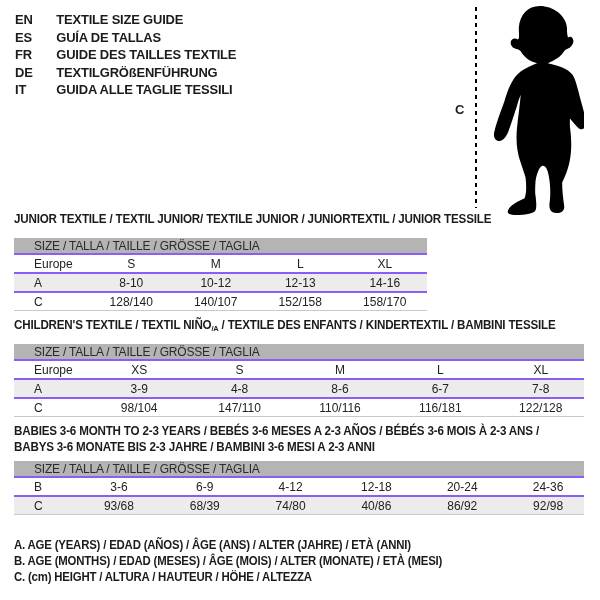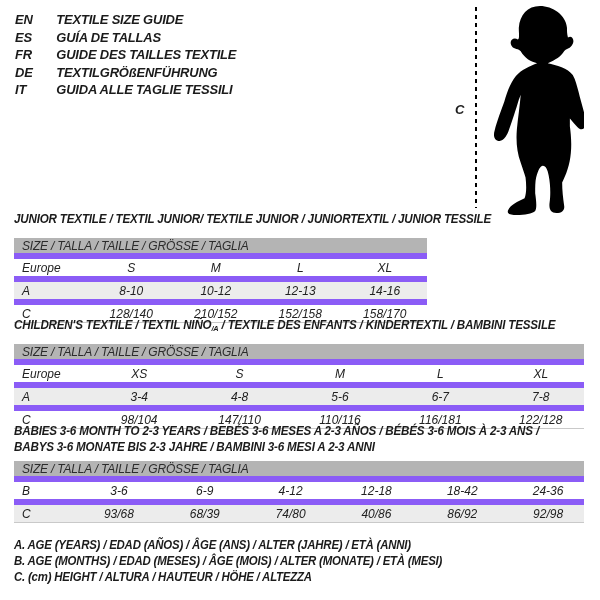--- a/index.html
+++ b/index.html
@@ -1,18 +1,18 @@
 <!DOCTYPE html>
 <html><head>
 <meta charset="utf-8">
 <style>
   html,body{margin:0;padding:0;background:#fff;}
   .canvas{
     position:relative;width:584px;height:600px;background:#ffffff;
-    font-family:"Liberation Sans",sans-serif;color:#1b1b1b;overflow:hidden;font-style:italic;
+    font-family:"Liberation Sans",sans-serif;color:#1b1b1b;overflow:hidden;
   }
   
   .lang-list{position:absolute;left:15px;top:11px;}
   .lang-row{display:flex;font-weight:bold;font-size:13.5px;line-height:17.5px;
     letter-spacing:-0.2px;transform:scaleX(0.96);transform-origin:0 0;white-space:nowrap;}
   .lang-code{width:43px;flex:0 0 auto;}
   
   .dash-line{position:absolute;left:475px;top:7px;width:2px;height:201px;
     background:repeating-linear-gradient(to bottom,#000 0 4px,transparent 4px 8px);}
   .figure-label{position:absolute;left:455px;top:102px;font-size:13px;font-weight:bold;}
@@ -20,25 +20,25 @@
   
   .section-title{position:absolute;left:14px;font-size:12.5px;font-weight:bold;
     letter-spacing:-0.2px;transform:scaleX(0.93);transform-origin:0 0;white-space:nowrap;}
   .title-junior{top:212px;}
   .title-children{top:318px;}
   .title-babies{top:424px;line-height:15.5px;}
   .subA{font-size:8px;vertical-align:-2px;}
   
   .size-table{position:absolute;left:14px;border-collapse:collapse;table-layout:fixed;
     font-size:12px;color:#222;border-bottom:1px solid #c9c9c9;}
-  .size-table td{padding:0 8px;height:17px;text-align:center;white-space:nowrap;overflow:hidden;}
+  .size-table td{padding:0 20px;height:17px;text-align:center;white-space:nowrap;overflow:hidden;}
   .size-table td:first-child{text-align:left;}
   .size-table tr.hdr td{background:#b4b4b4;height:15px;text-align:left;color:#2b2b2b;letter-spacing:-0.2px;}
   .size-table tr.alt td{background:#ececec;}
-  .size-table tr.data td{border-top:6px solid #8b5cf6;}
+  .size-table tr.data td{border-top:2px solid #8b5cf6;}
   .table-junior{top:238px;width:413px;}
   .table-children{top:344px;width:577px;}
   .table-babies{top:461px;width:577px;}
   
   .footnotes{position:absolute;left:14px;top:537px;font-size:12px;font-weight:bold;
     line-height:16px;letter-spacing:-0.2px;transform:scaleX(0.95);transform-origin:0 0;white-space:nowrap;}
 </style>
 </head>
 <body>
 
@@ -137,21 +137,21 @@
     <tr class="data alt">
       <td>A</td>
       <td>8-10</td>
       <td>10-12</td>
       <td>12-13</td>
       <td>14-16</td>
     </tr>
     <tr class="data">
       <td>C</td>
       <td>128/140</td>
-      <td>210/152</td>
+      <td>140/107</td>
       <td>152/158</td>
       <td>158/170</td>
     </tr>
   </tbody>
     </table>
 
   <div class="section-title title-children"><span>CHILDREN'S TEXTILE / TEXTIL NIÑO</span><span class="subA">/A</span><span> / TEXTILE DES ENFANTS / KINDERTEXTIL / BAMBINI TESSILE</span></div>
   <table class="size-table table-children">
     <colgroup>
         <col style="width:75px">
@@ -168,23 +168,23 @@
     <tr class="data">
       <td>Europe</td>
       <td>XS</td>
       <td>S</td>
       <td>M</td>
       <td>L</td>
       <td>XL</td>
     </tr>
     <tr class="data alt">
       <td>A</td>
-      <td>3-4</td>
+      <td>3-9</td>
       <td>4-8</td>
-      <td>5-6</td>
+      <td>8-6</td>
       <td>6-7</td>
       <td>7-8</td>
     </tr>
     <tr class="data">
       <td>C</td>
       <td>98/104</td>
       <td>147/110</td>
       <td>110/116</td>
       <td>116/181</td>
       <td>122/128</td>
@@ -209,21 +209,21 @@
     <tbody>
         <tr class="hdr">
           <td colspan="7">SIZE / TALLA / TAILLE / GRÖSSE / TAGLIA</td>
         </tr>
     <tr class="data">
       <td>B</td>
       <td>3-6</td>
       <td>6-9</td>
       <td>4-12</td>
       <td>12-18</td>
-      <td>18-42</td>
+      <td>20-24</td>
       <td>24-36</td>
     </tr>
     <tr class="data alt">
       <td>C</td>
       <td>93/68</td>
       <td>68/39</td>
       <td>74/80</td>
       <td>40/86</td>
       <td>86/92</td>
       <td>92/98</td>

